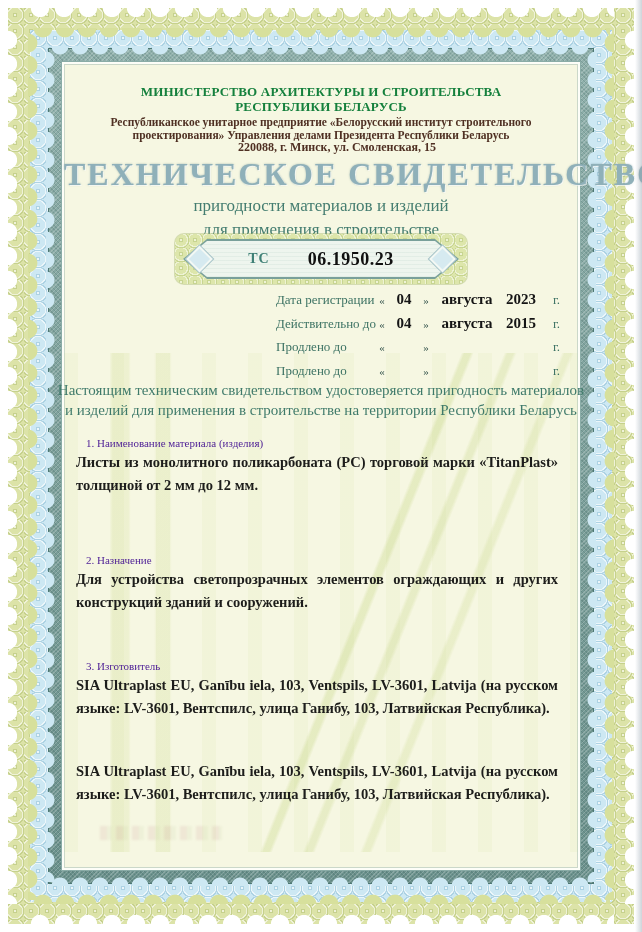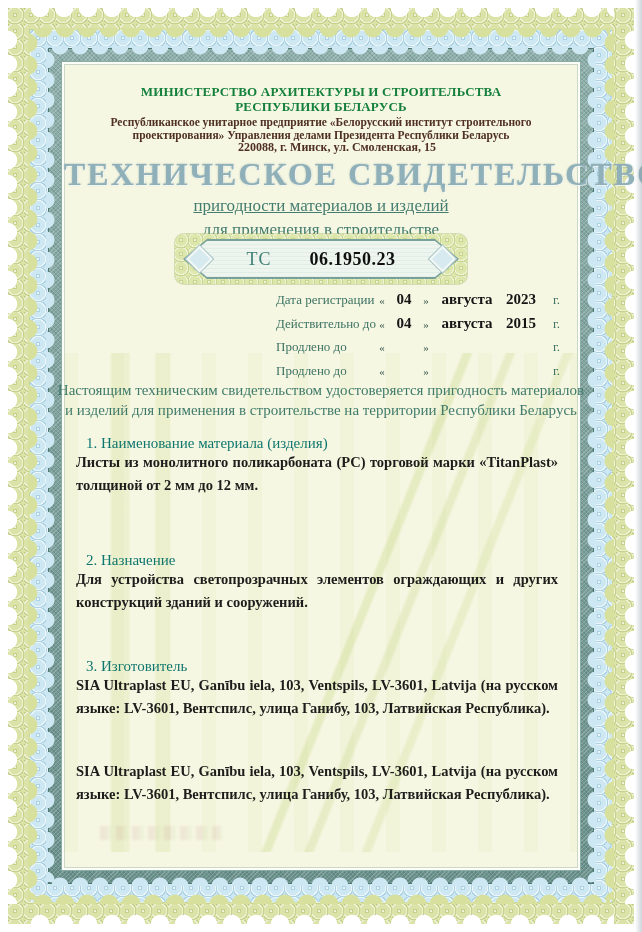--- a/index.html
+++ b/index.html
@@ -76,21 +76,21 @@
 
   
   .header{position:absolute;left:64px;right:64px;top:84px;text-align:center;}
   .ministry{font-size:13px;font-weight:bold;color:#15803d;line-height:15px;letter-spacing:.2px;}
   .issuer{margin-top:2px;font-size:11.5px;font-weight:bold;color:#4f3023;line-height:12.5px;padding:0 14px;}
   .issuer-address{font-size:12px;font-weight:bold;color:#4f3023;line-height:13px;padding-left:32px;}
   .doc-title{
     margin-top:2px;font-size:32px;font-weight:bold;letter-spacing:2px;color:#8fb0b9;
     text-shadow:1px 1px 0 rgba(255,255,255,.65), 0 0 2px rgba(80,122,132,.55);white-space:nowrap;
   }
-  .subtitle{font-size:17px;color:#447d70;line-height:20.5px;margin-top:3px;text-decoration:underline;}
+  .subtitle{font-size:17px;color:#447d70;line-height:20.5px;margin-top:3px;}
 
   
   .badge{
     position:absolute;top:234px;left:50%;transform:translateX(-50%);
     width:292px;height:50px;border-radius:9px;
     background-color:#dde6ab;
     background-image:repeating-radial-gradient(circle at 6px 6px,
       rgba(255,255,255,.5) 0 1px, rgba(150,170,85,.3) 1.5px 2.5px, transparent 2.5px 6px);
     background-size:14px 14px;
     box-shadow:0 0 0 1px rgba(150,170,90,.35);
@@ -107,21 +107,21 @@
   .badge-diamond{
     position:absolute;top:50%;width:15px;height:15px;background:#d6eaf0;
     transform:translateY(-50%) rotate(45deg);
     box-shadow:0 0 0 2px #f3f8f4, 0 0 0 3px #a5c3c8;
   }
   .badge-diamond.left{left:17px;}
   .badge-diamond.right{right:17px;}
   .badge-text{
     position:absolute;inset:0;display:flex;align-items:center;justify-content:center;gap:38px;
   }
-  .badge-prefix{font-size:18px;font-weight:normal;color:#3f8076;letter-spacing:1px;}
+  .badge-prefix{font-size:14px;font-weight:bold;color:#3f8076;letter-spacing:1px;}
   .badge-number{font-size:18px;font-weight:bold;color:#101010;letter-spacing:.5px;}
 
   
   .dates{position:absolute;left:276px;top:292px;width:284px;}
   .date-row{
     display:grid;grid-template-columns:100px 12px 32px 12px 70px 46px 1fr;
     align-items:baseline;margin-bottom:7.5px;line-height:15px;
   }
   .d-label{font-size:13px;color:#3c7263;}
   .d-q{font-size:11px;color:#3c5a52;text-align:center;}
@@ -130,21 +130,21 @@
   .d-suffix{font-size:13px;color:#3c7263;justify-self:end;}
 
   
   .statement{
     position:absolute;left:56px;top:381px;width:530px;text-align:center;
     font-size:15px;line-height:19.5px;color:#3f7a6a;
   }
 
   
   .sec{position:absolute;left:76px;width:482px;}
-  .sec-label{font-size:15px;color:#0f766e;margin-left:10px;line-height:13px;}
+  .sec-label{font-size:11px;color:#4c1d95;margin-left:10px;line-height:13px;}
   .sec-text{
     font-size:14.5px;font-weight:bold;color:#1d1d1b;line-height:23px;
     text-align:justify;text-align-last:left;margin-top:1px;
   }
   .sec-1{top:437px;}
   .sec-2{top:554px;}
   .sec-3{top:660px;}
   .sec-4{top:759px;}
 </style>
 </head>

